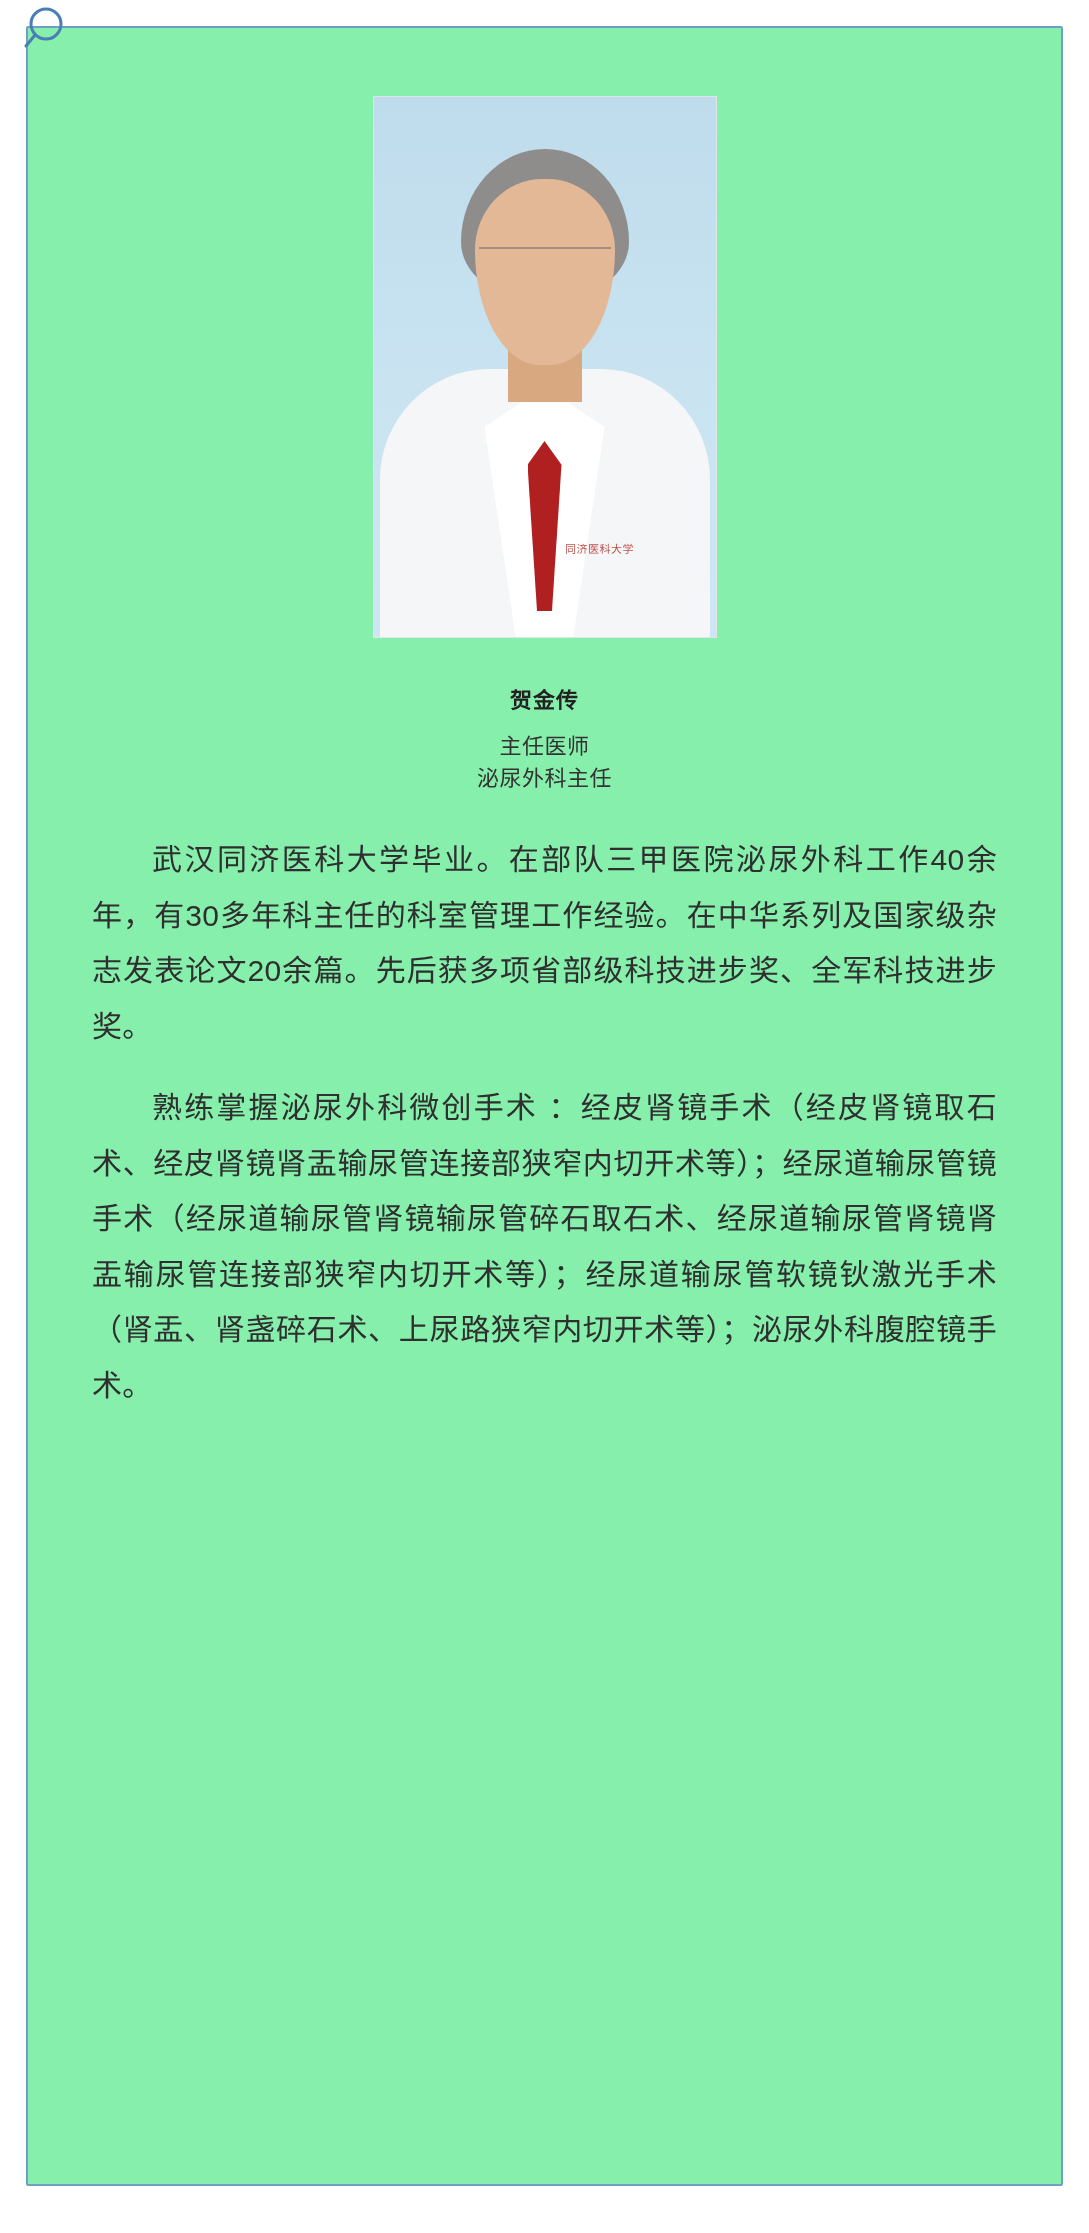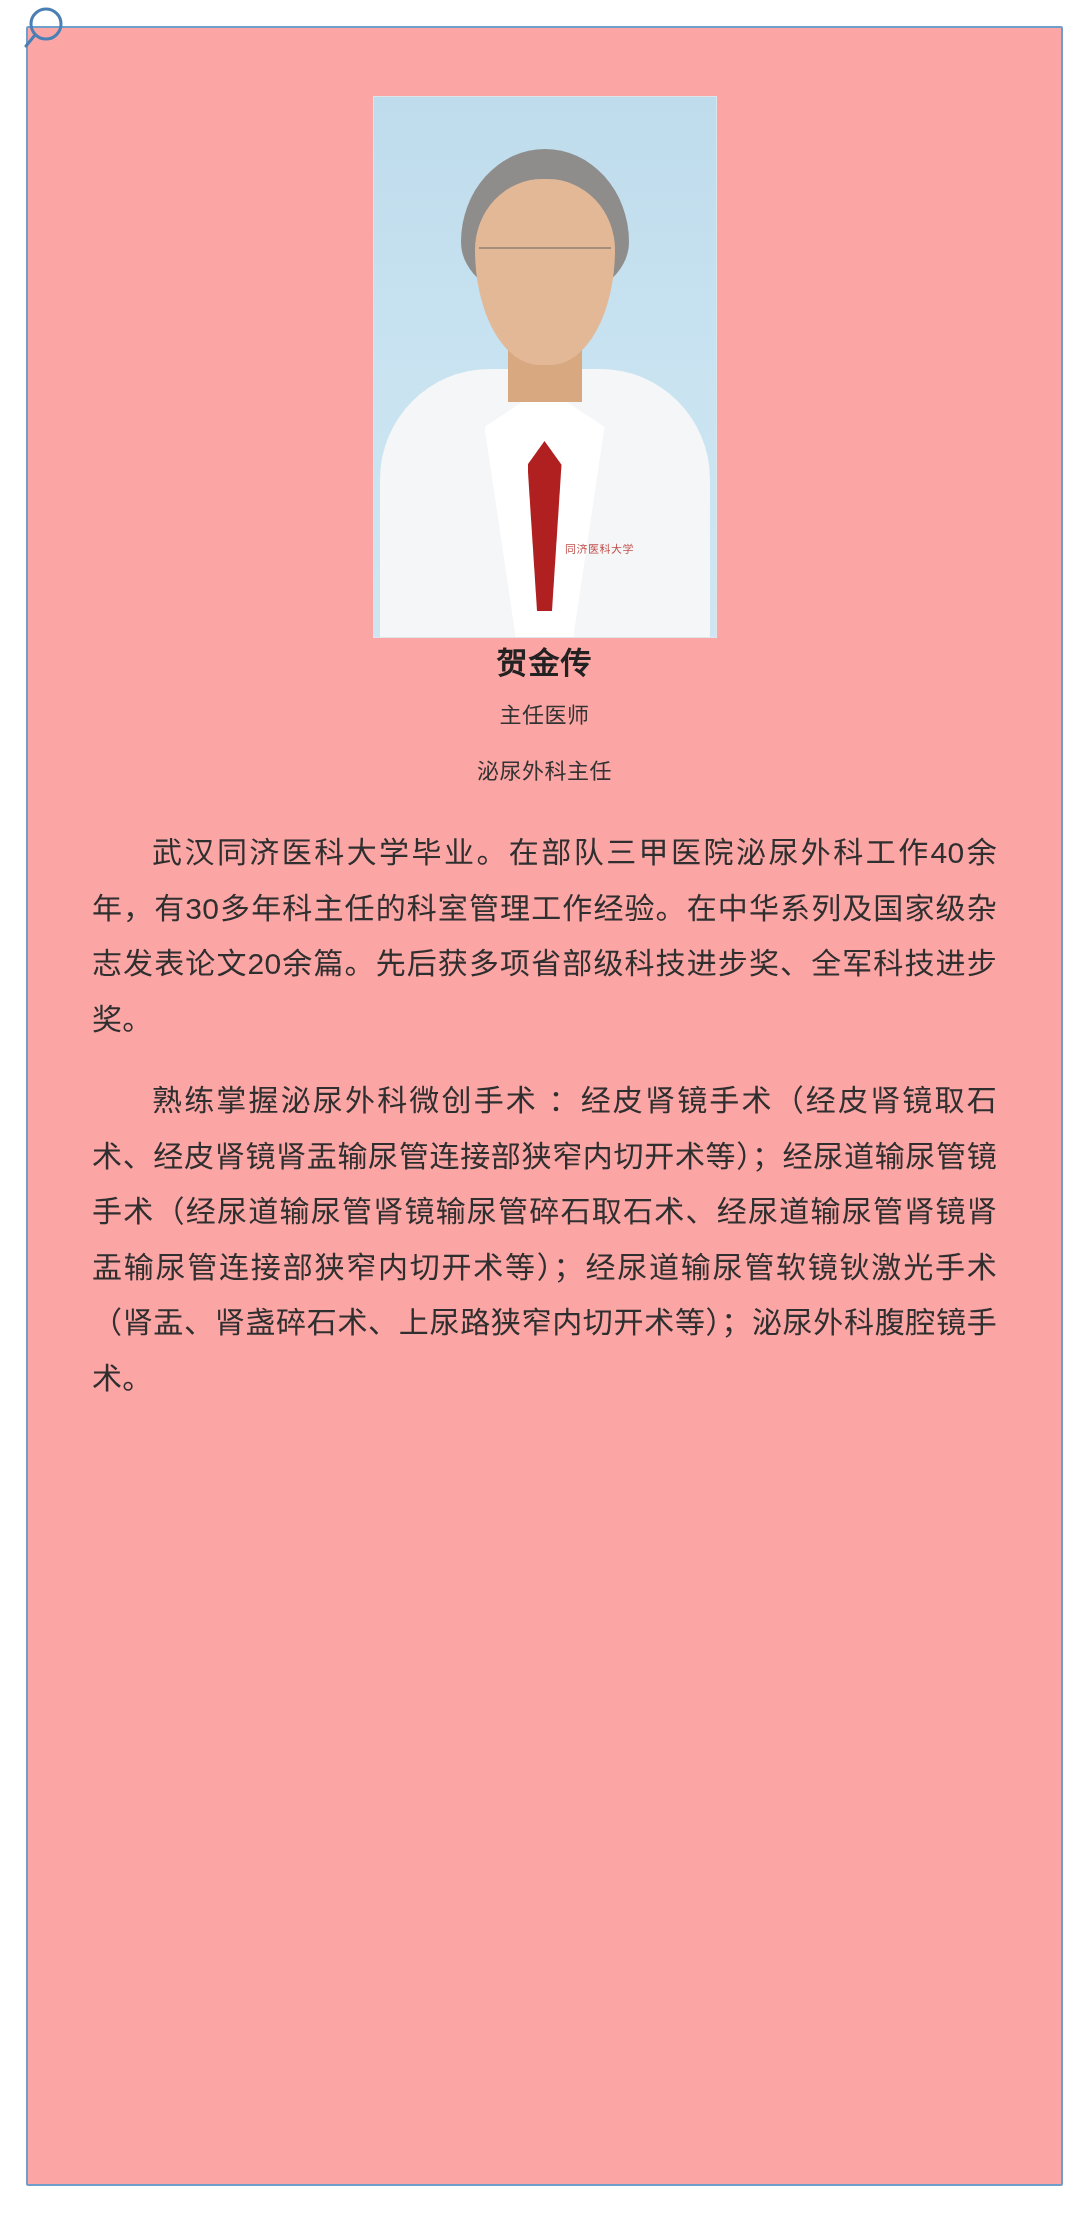--- a/index.html
+++ b/index.html
@@ -25,21 +25,21 @@
   }
 
   
   .frame {
     position: relative;
     border: 2px solid #6f9fc8;
     border-radius: 2px;
     min-height: 2160px;
     box-sizing: border-box;
     padding: 62px 64px 70px 64px;
-    background: #fca5a5;
+    background: #86efac;
   }
 
   
   .corner-deco {
     position: absolute;
     top: -26px;
     left: -4px;
     width: 58px;
     height: 72px;
     pointer-events: none;
@@ -137,33 +137,34 @@
     height: 42px;
     color: #b9342e;
     font-size: 11px;
     line-height: 1.15;
     letter-spacing: .5px;
     opacity: .85;
   }
 
   .name {
     text-align: center;
-    font-size: 31px;
+    font-size: 22px;
     font-weight: bold;
     color: #222222;
+    margin-top: 44px;
     letter-spacing: 1px;
   }
   .subline {
     text-align: center;
     font-size: 22px;
     color: #333333;
     margin-top: 14px;
     letter-spacing: .5px;
   }
-  .subline.second { margin-top: 24px; }
+  .subline.second { margin-top: 0; }
 
   .body-text {
     margin-top: 40px;
   }
   .para {
     font-size: 30px;
     line-height: 1.85;
     color: #2f2f2f;
     text-align: justify;
     text-indent: 2em;

